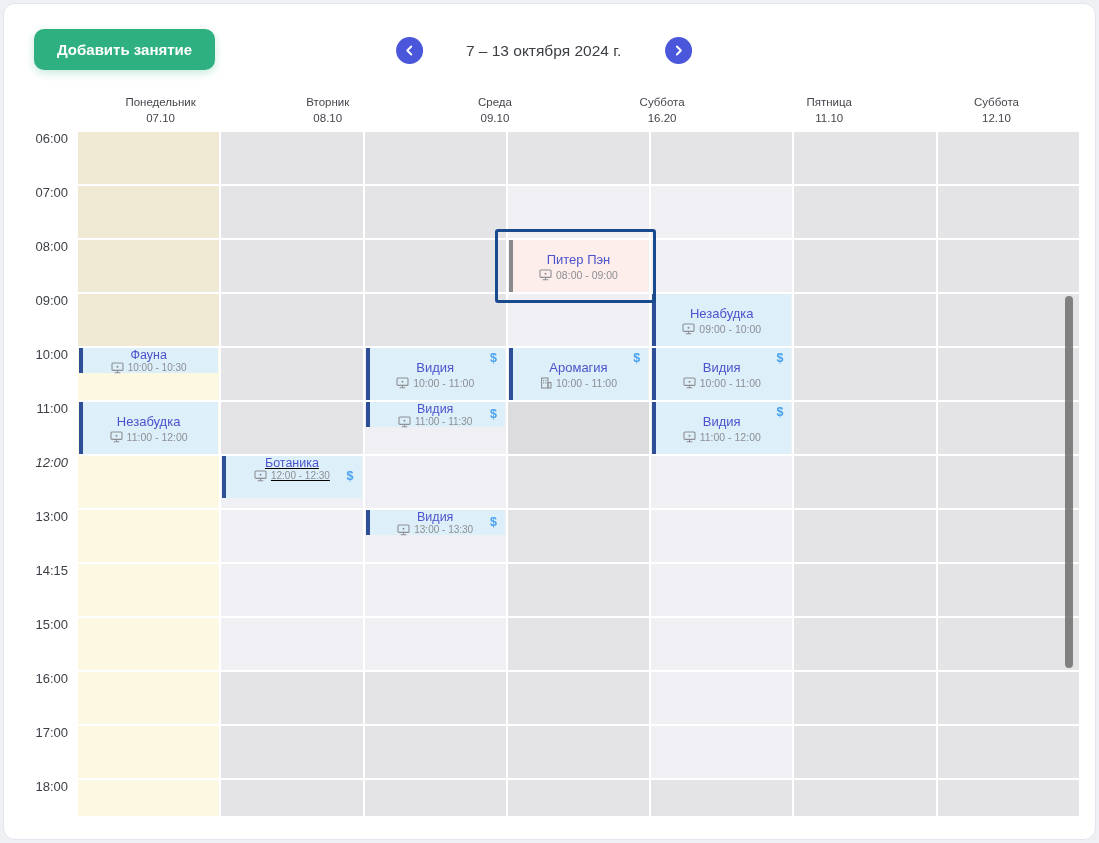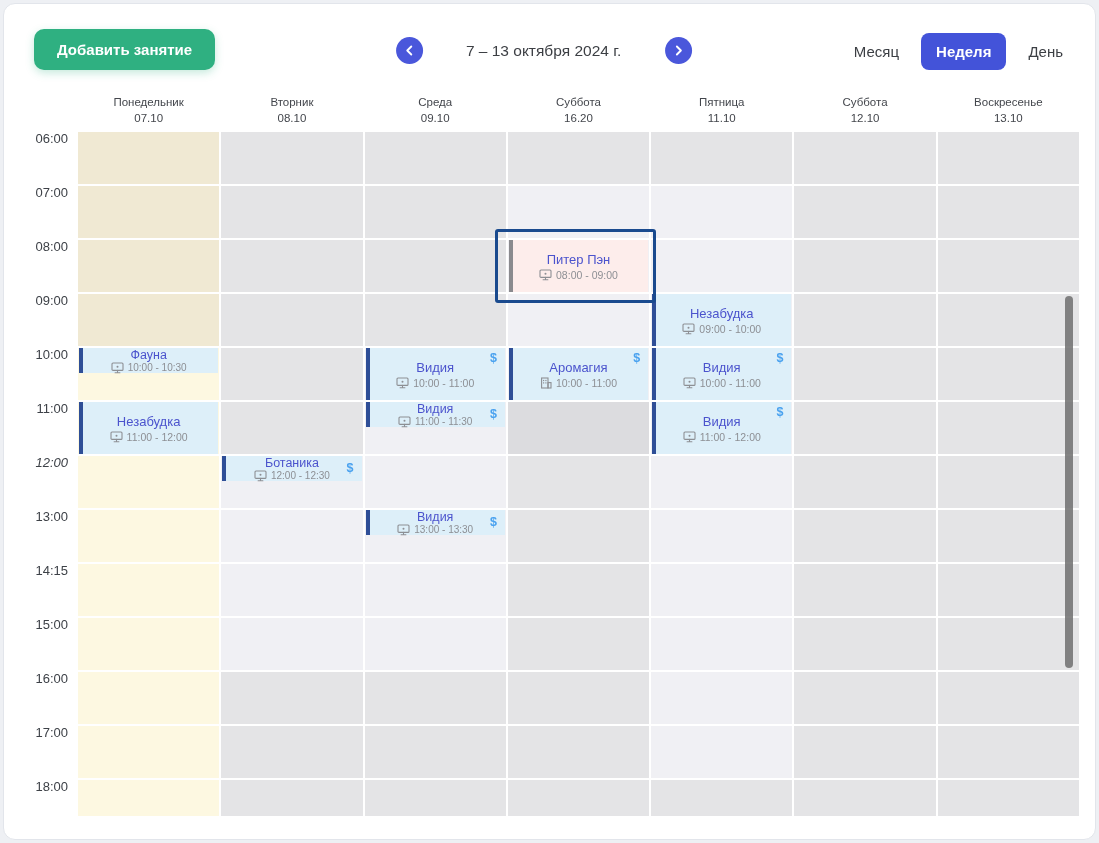--- a/index.html
+++ b/index.html
@@ -110,25 +110,20 @@
         </svg>
     </button>
     <div class="date-label">7 – 13 октября 2024 г.</div>
     <button class="nav-circle">
       <svg width="9" height="11" viewBox="0 0 9 11">
           <path d="M2.8 1.5 L6.8 5.5 L2.8 9.5" stroke="#ffffff" stroke-width="1.9" fill="none" stroke-linecap="round" stroke-linejoin="round"></path>
         </svg>
     </button>
   </div>
 
-  <div class="view-toggle">
-    <button class="toggle-item">Месяц</button>
-    <button class="toggle-item active">Неделя</button>
-    <button class="toggle-item">День</button>
-  </div>
 
   <div class="day-headers">
     <div class="gutter-spacer"></div>
 
   <div class="day-head">
         <div class="d-name">Понедельник</div>
         <div class="d-date">07.10</div>
       </div>
       <div class="day-head">
         <div class="d-name">Вторник</div>
@@ -142,24 +137,20 @@
         <div class="d-name">Суббота</div>
         <div class="d-date">16.20</div>
       </div>
       <div class="day-head">
         <div class="d-name">Пятница</div>
         <div class="d-date">11.10</div>
       </div>
       <div class="day-head">
         <div class="d-name">Суббота</div>
         <div class="d-date">12.10</div>
-      </div>
-      <div class="day-head">
-        <div class="d-name">Воскресенье</div>
-        <div class="d-date">13.10</div>
       </div>
     </div>
 
   <div class="grid-area">
     <div class="time-gutter">
         <div class="time-label" style="top: -1px;">06:00</div>
         <div class="time-label" style="top: 53px;">07:00</div>
         <div class="time-label" style="top: 107px;">08:00</div>
         <div class="time-label" style="top: 161px;">09:00</div>
         <div class="time-label" style="top: 215px;">10:00</div>
@@ -223,21 +214,21 @@
         <div class="cell" style="top: 162px; height: 52px; background: rgb(228, 228, 230);"></div>
         <div class="cell" style="top: 216px; height: 52px; background: rgb(228, 228, 230);"></div>
         <div class="cell" style="top: 270px; height: 52px; background: rgb(228, 228, 230);"></div>
         <div class="cell" style="top: 324px; height: 52px; background: rgb(240, 240, 244);"></div>
         <div class="cell" style="top: 378px; height: 52px; background: rgb(240, 240, 244);"></div>
         <div class="cell" style="top: 432px; height: 52px; background: rgb(240, 240, 244);"></div>
         <div class="cell" style="top: 486px; height: 52px; background: rgb(240, 240, 244);"></div>
         <div class="cell" style="top: 540px; height: 52px; background: rgb(228, 228, 230);"></div>
         <div class="cell" style="top: 594px; height: 52px; background: rgb(228, 228, 230);"></div>
         <div class="cell" style="top: 648px; height: 52px; background: rgb(228, 228, 230);"></div>
-        <div class="event half" style="top: 324px; height: 25px;">
+        <div class="event half" style="top: 324px; height: 42px; text-decoration: underline;">
           <div class="bar"></div>
           <div class="ev-title">Ботаника</div>
           <div class="ev-time">
             <div>
               <svg width="13" height="12" viewBox="0 0 13 12">
                 <rect x="1" y="1" width="11" height="7.4" rx="1" fill="none" stroke="#8d8f94" stroke-width="1.1"></rect>
                 <circle cx="6.5" cy="4.7" r="1" fill="#8d8f94"></circle>
                 <path d="M6.5 8.4 v1.4 M4.1 10.8 h4.8" stroke="#8d8f94" stroke-width="1.1" fill="none" stroke-linecap="round"></path>
               </svg>
             </div>

